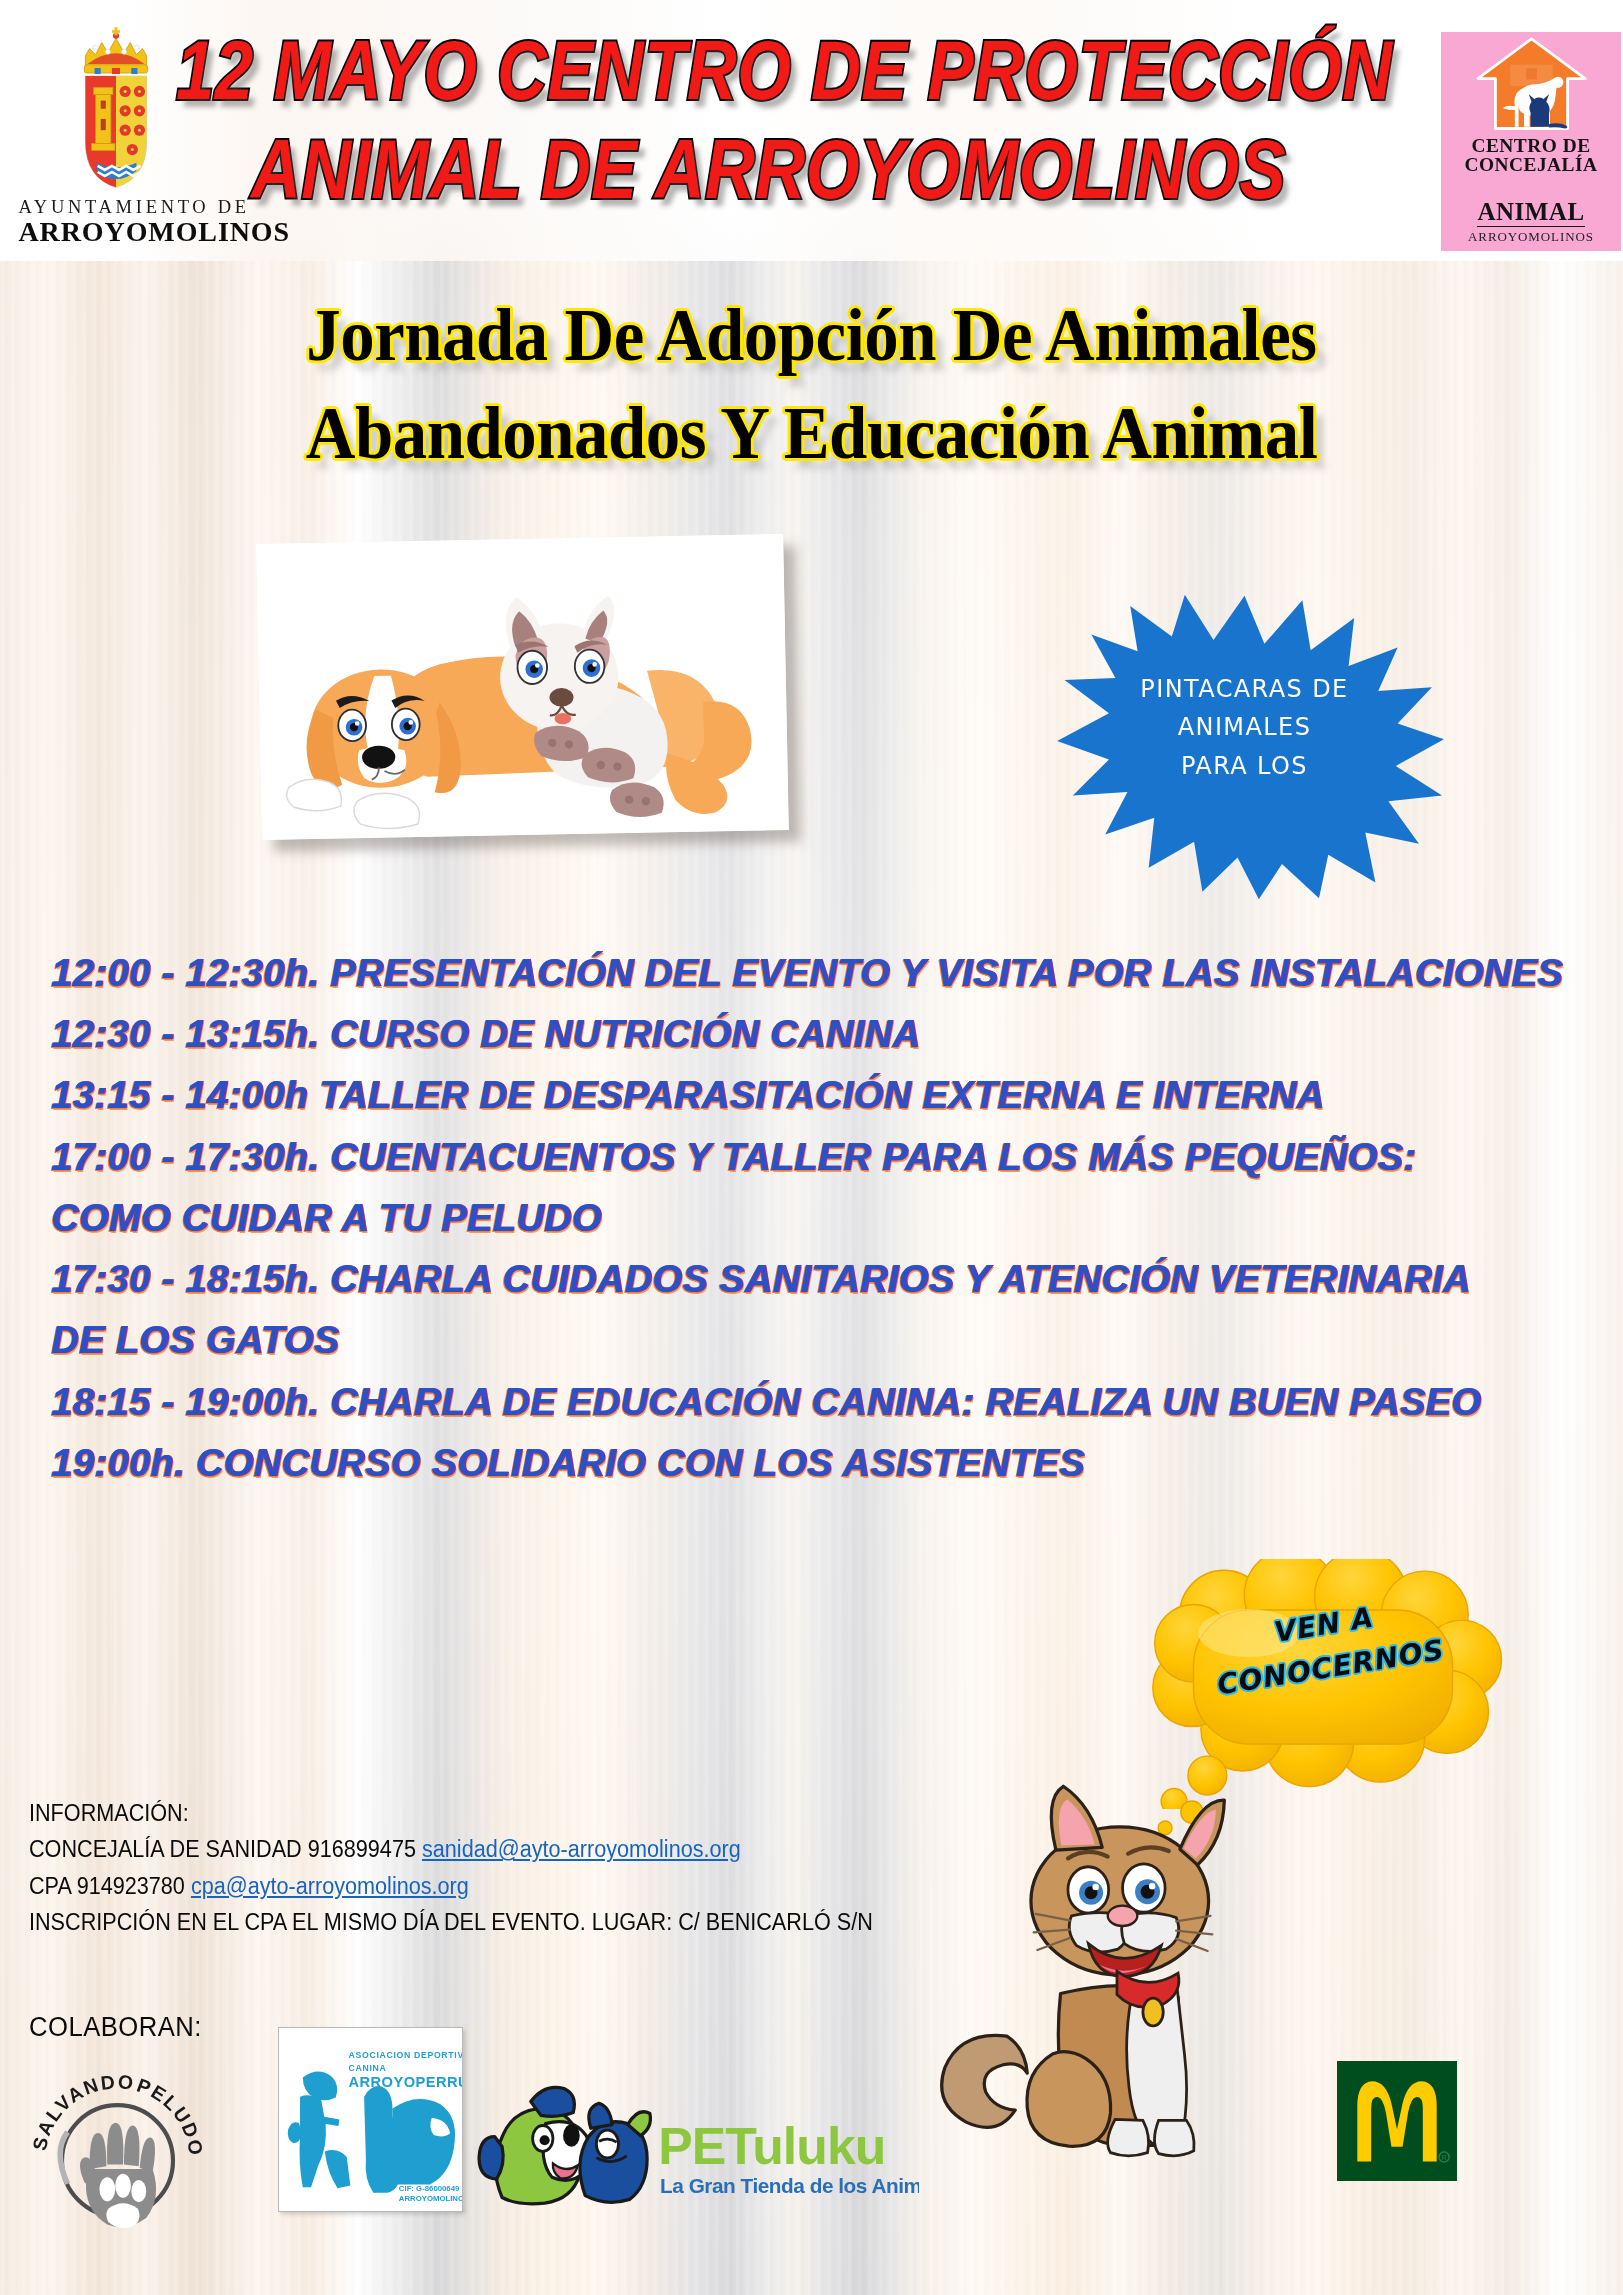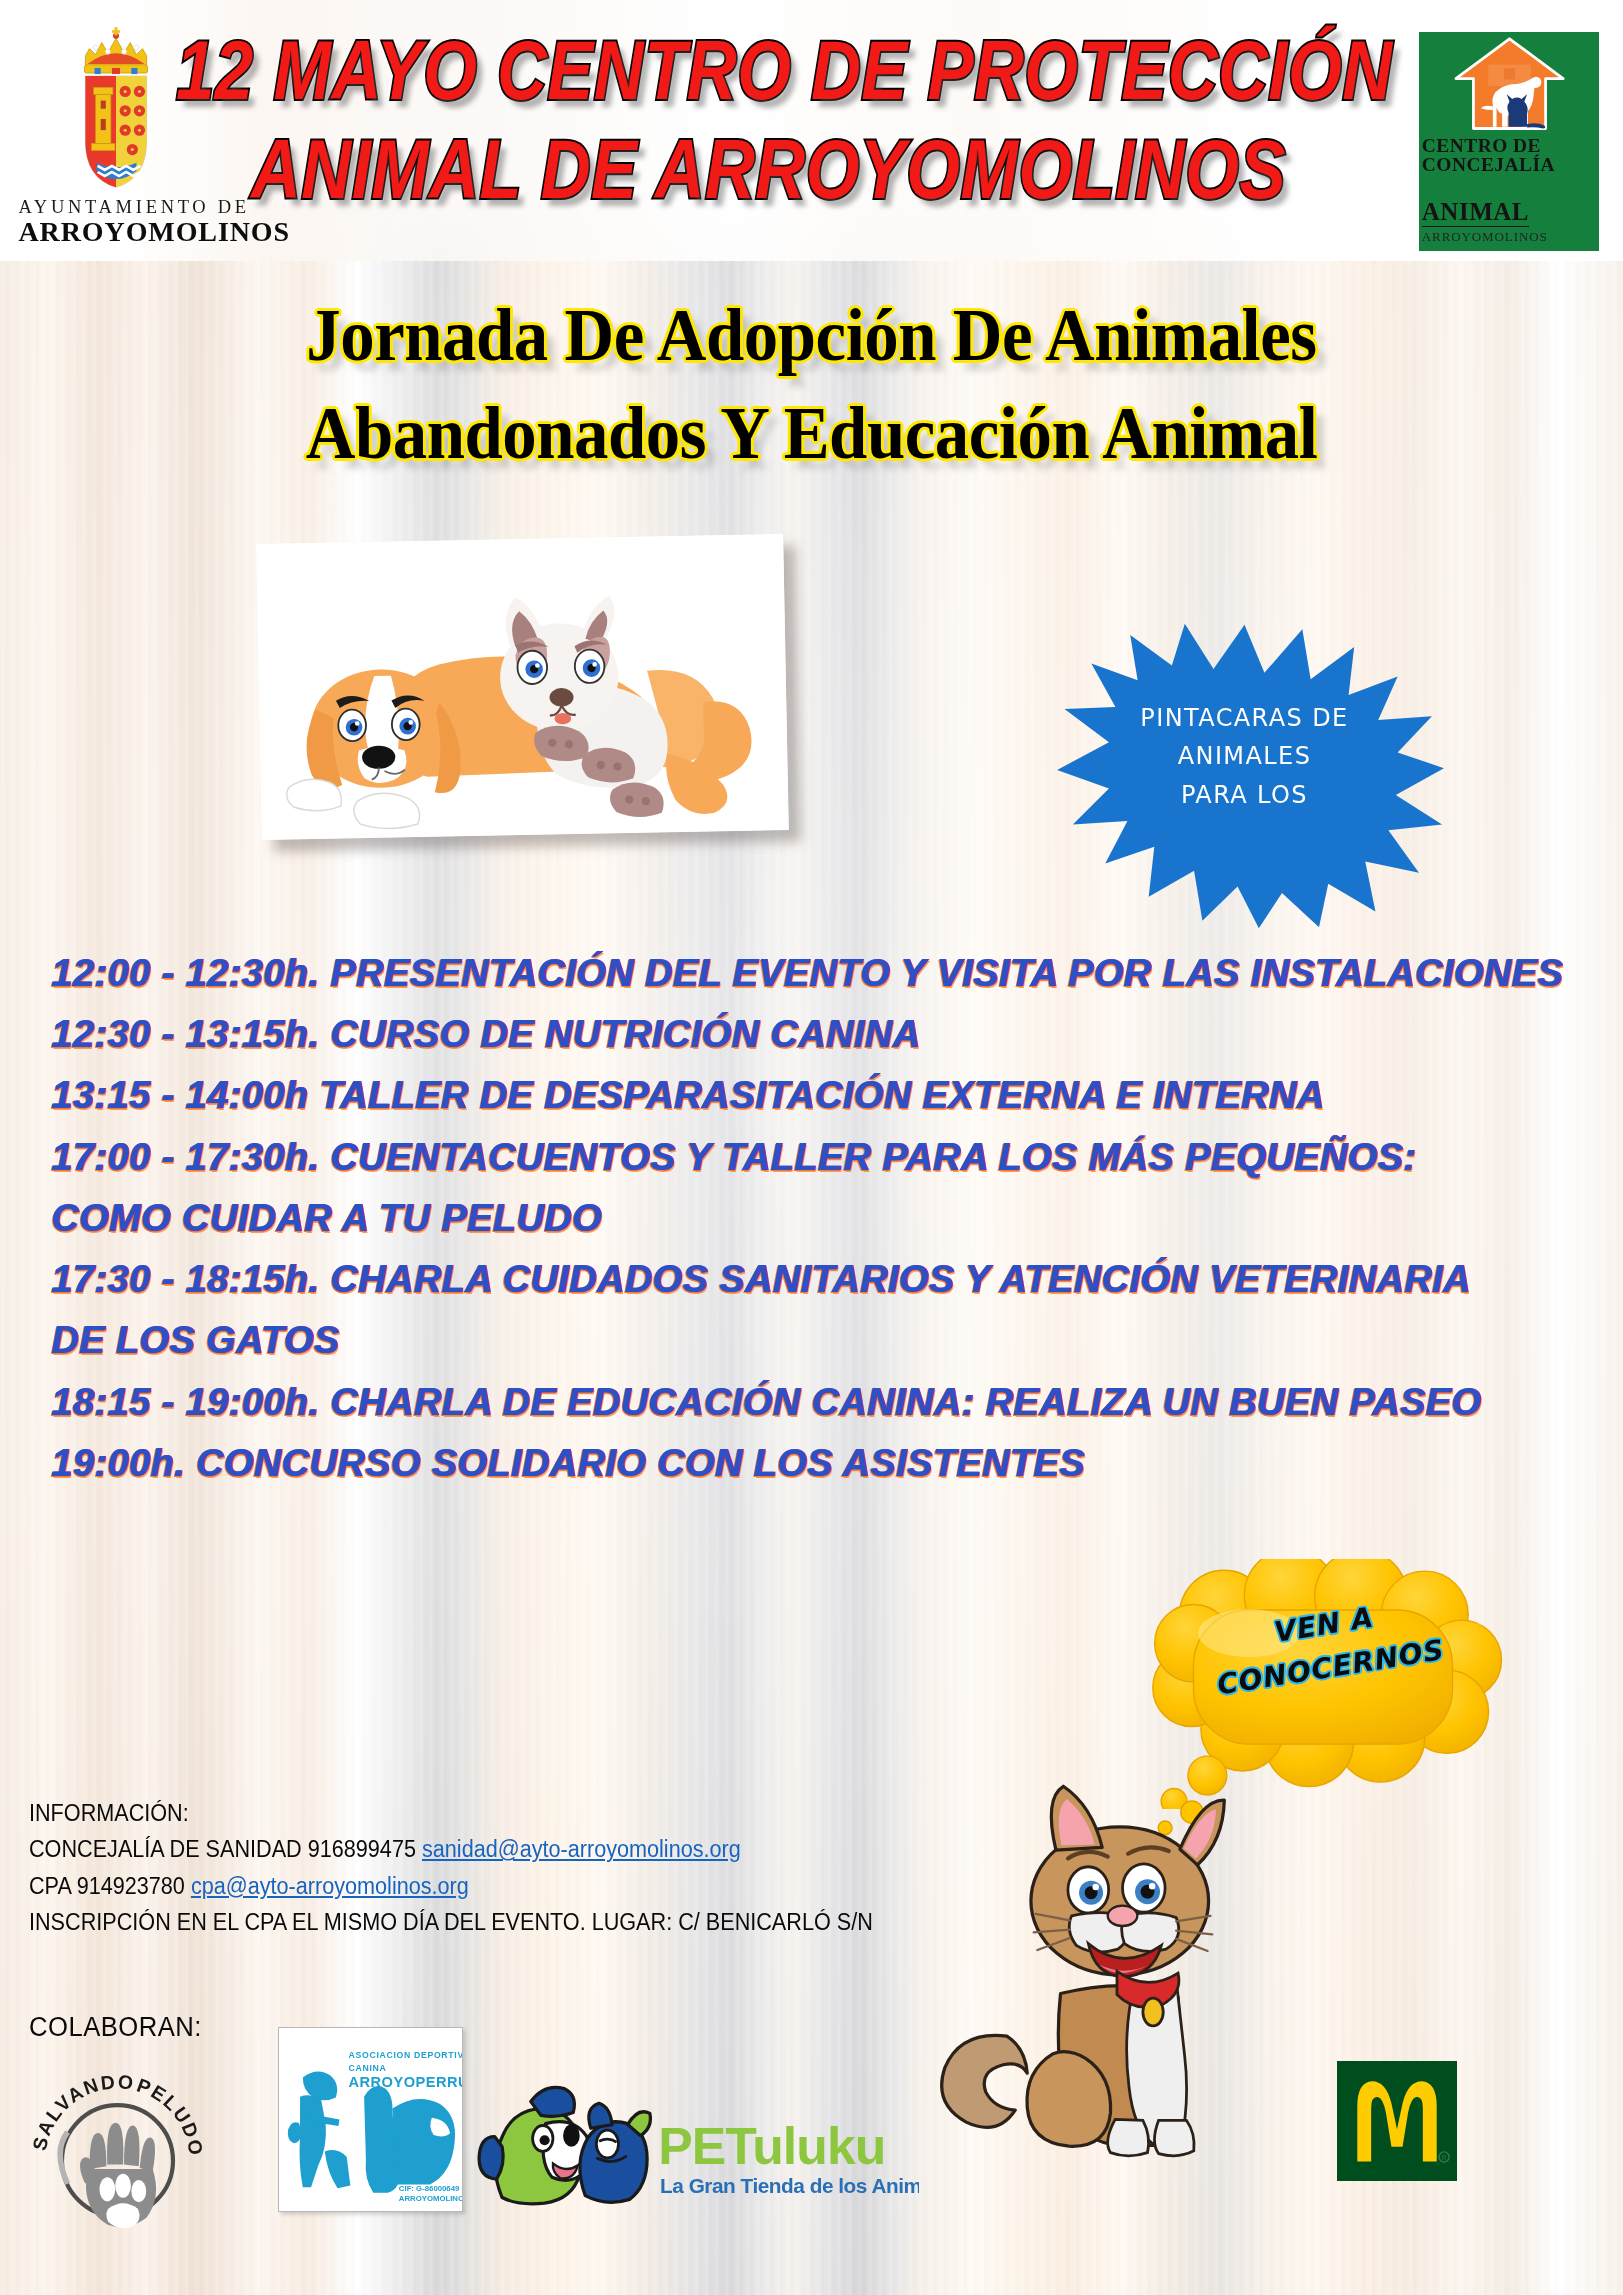--- a/index.html
+++ b/index.html
@@ -156,24 +156,25 @@
       6.5px 6.5px 4.6px rgba(90,90,90,0.45);
     transform: scaleY(1.22);
     transform-origin: top center;
     white-space: nowrap;
   }
   .red-title .rt-line { display: block; }
 
   
   .cpa-logo {
     position: absolute;
-    right: 24px; top: 32px;
+    right: 2px; top: 32px;
     width: 180px;
-    background: #15803d;
+    background: #f9a8d4;
     padding: 3.7px 2.8px 6.5px 2.8px;
+    text-align: center;
   }
   .cpa-house { width: 111px; margin: 0 auto 2.8px auto; display: block; }
   .cpa-t1 {
     font-family: "Liberation Serif", serif;
     font-weight: bold;
     font-size: 19.4px;
     letter-spacing: 0.5px;
     color: #141414;
     line-height: 1.02;
   }
@@ -226,21 +227,21 @@
     width: 527px; height: 296px;
     background: #ffffff;
     transform: rotate(-1.1deg);
     box-shadow: 12px 12px 12px rgba(80,70,65,0.35);
   }
   .puppy-card svg { width: 100%; height: 100%; display: block; }
 
   
   .starburst {
     position: absolute;
-    left: 1043px; top: 621px;
+    left: 1043px; top: 592px;
     width: 403px; height: 310px;
   }
   .starburst svg { position: absolute; inset: 0; width: 100%; height: 100%; }
   .starburst-text {
     position: absolute;
     left: 0; top: 78px;
     width: 403px;
     text-align: center;
     color: #ffffff;
     font-family: "DejaVu Sans", sans-serif;

